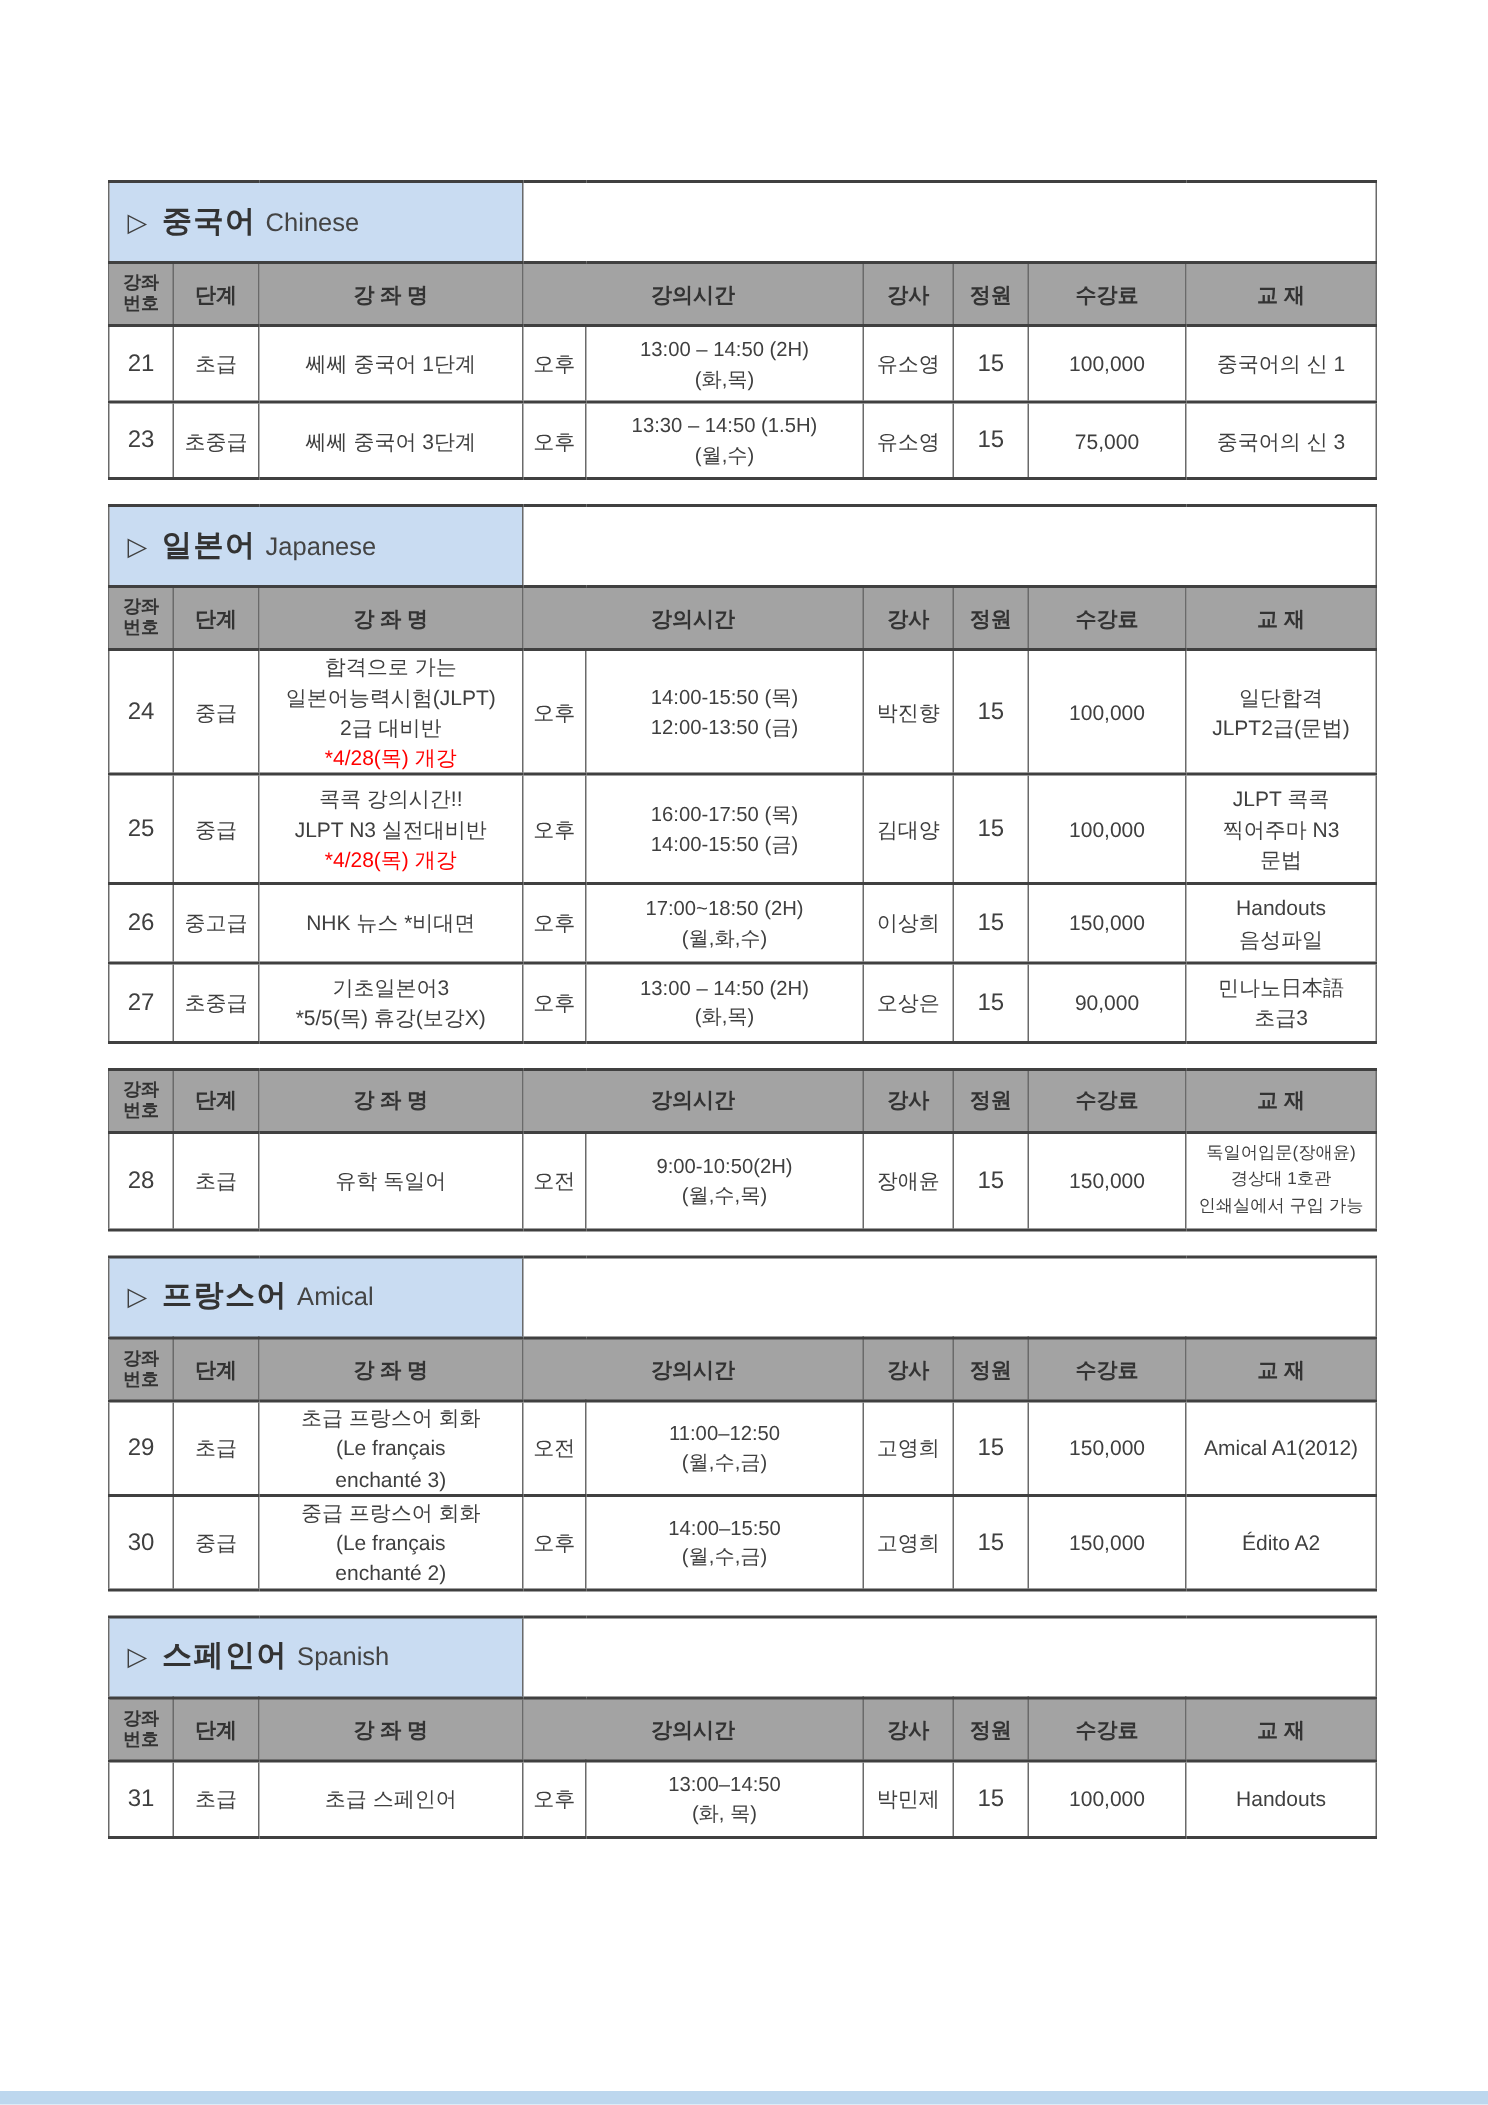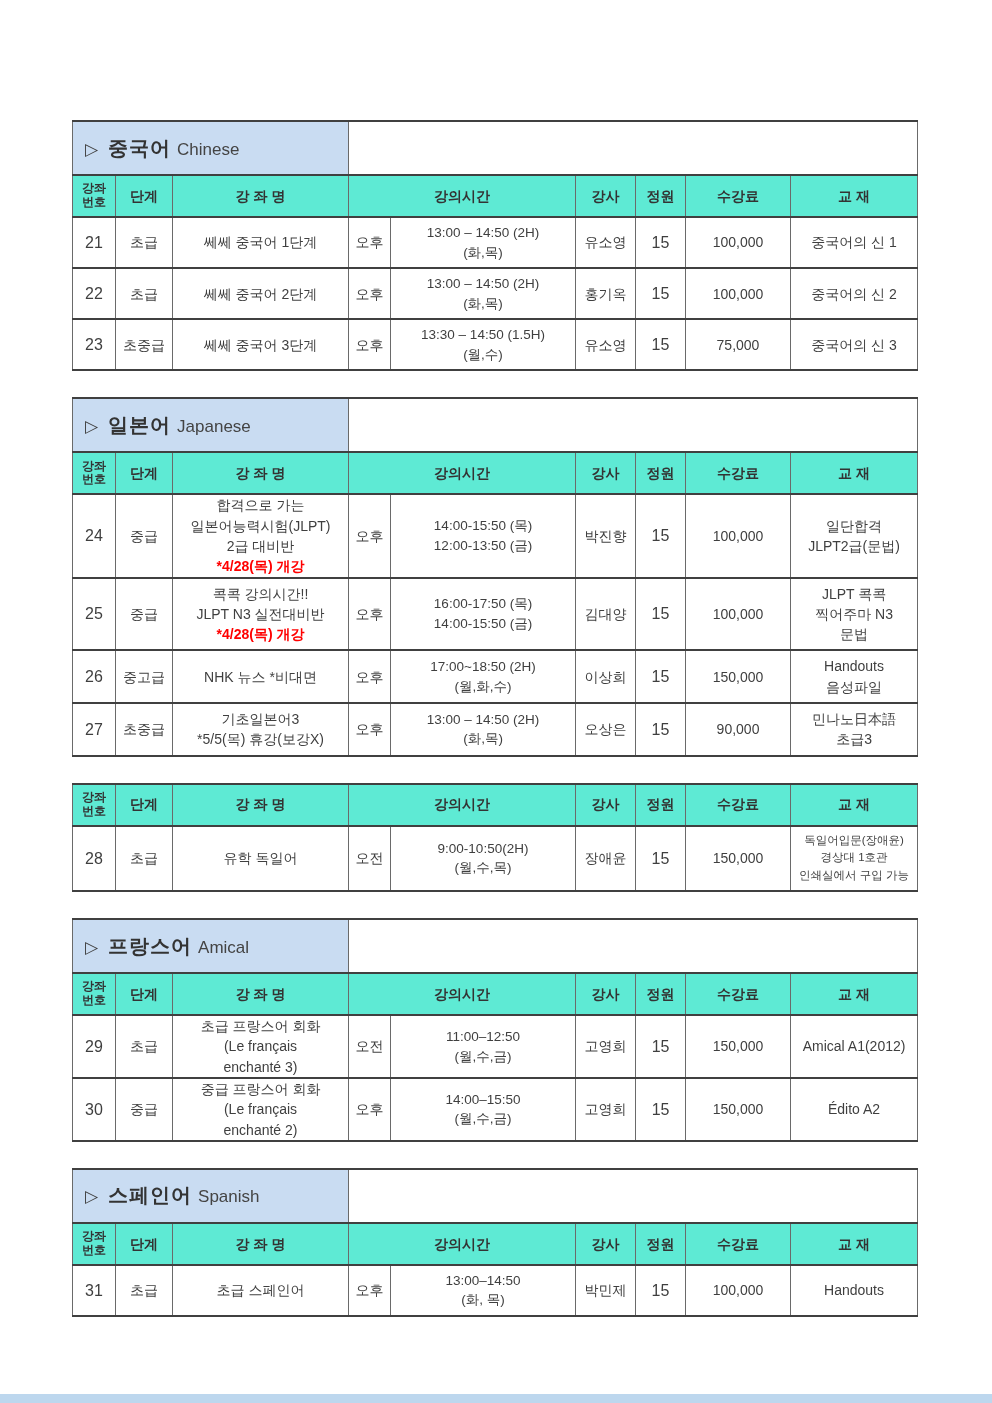--- a/index.html
+++ b/index.html
@@ -2,21 +2,21 @@
 <html><head>
 <meta charset="utf-8">
 <style>
   html,body{margin:0;padding:0;}
   body{
     width:992px;height:1403px;position:relative;background:#ffffff;
     font-family:"Liberation Sans","DejaVu Sans",sans-serif;
     color:#3f3f3f;overflow:hidden;
   }
   .content{position:absolute;top:120px;left:72px;}
-  section.lang-section{margin-bottom:26px;}
+  section.lang-section{margin-bottom:16px;}
   table.course-table{border-collapse:collapse;table-layout:fixed;width:845px;}
   col.w-no{width:43px}col.w-level{width:57px}col.w-name{width:176px}
   col.w-ampm{width:42px}col.w-time{width:185px}col.w-inst{width:60px}
   col.w-cap{width:50px}col.w-fee{width:105px}col.w-book{width:127px}
   th,td{
     border-left:1px solid #6a6a6a;border-right:1px solid #6a6a6a;
     border-top:2px solid #404040;border-bottom:2px solid #404040;
     text-align:center;vertical-align:middle;
     font-size:14px;line-height:1.45;padding:5px 2px;
     white-space:pre-line;word-break:keep-all;
@@ -24,28 +24,28 @@
   
   td.banner-cell{
     background:#c9dcf2;text-align:left;height:42px;padding-left:12px;
     white-space:nowrap;
   }
   td.banner-cell .marker{font-size:17px;margin-right:10px;color:#404040;}
   td.banner-cell .ko{font-size:20px;font-weight:bold;letter-spacing:1px;color:#333;}
   td.banner-cell .en{font-size:17px;color:#444;margin-left:6px;}
   td.banner-rest{background:#ffffff;}
   
-  tr.head-row th{background:#5eead4;font-weight:bold;height:30px;color:#333;}
+  tr.head-row th{background:#a3a3a3;font-weight:bold;height:30px;color:#333;}
   th.c-no{font-size:12px;line-height:1.15;padding:2px 0;}
   
   td.c-no,td.c-cap{font-size:16px;}
   td.c-name{padding:0 3px;}
   td.c-time{font-size:13.5px;text-align:center;}
   td.c-book.small{font-size:11.5px;line-height:1.55;}
-  .red{color:#ff0000;font-weight:bold;}
+  .red{color:#ff0000;font-weight:normal;}
   .bottom-bar{position:absolute;left:0;bottom:0;width:992px;height:9px;background:#bdd7ee;}
 </style>
 </head>
 <body>
 
 <div class="content" id="sections">
   <section class="lang-section">
     <table class="course-table">
       <colgroup>
         <col class="w-no">
@@ -82,32 +82,20 @@
             <td class="c-no">21</td>
             <td class="c-level">초급</td>
             <td class="c-name"><div>쎄쎄 중국어 1단계</div></td>
             <td class="c-ampm">오후</td>
             <td class="c-time">13:00 – 14:50 (2H)
 (화,목)</td>
             <td class="c-inst">유소영</td>
             <td class="c-cap">15</td>
             <td class="c-fee">100,000</td>
             <td class="c-book">중국어의 신 1</td>
-          </tr>
-          <tr>
-            <td class="c-no">22</td>
-            <td class="c-level">초급</td>
-            <td class="c-name"><div>쎄쎄 중국어 2단계</div></td>
-            <td class="c-ampm">오후</td>
-            <td class="c-time">13:00 – 14:50 (2H)
-(화,목)</td>
-            <td class="c-inst">홍기옥</td>
-            <td class="c-cap">15</td>
-            <td class="c-fee">100,000</td>
-            <td class="c-book">중국어의 신 2</td>
           </tr>
           <tr>
             <td class="c-no">23</td>
             <td class="c-level">초중급</td>
             <td class="c-name"><div>쎄쎄 중국어 3단계</div></td>
             <td class="c-ampm">오후</td>
             <td class="c-time">13:30 – 14:50 (1.5H)
 (월,수)</td>
             <td class="c-inst">유소영</td>
             <td class="c-cap">15</td>

